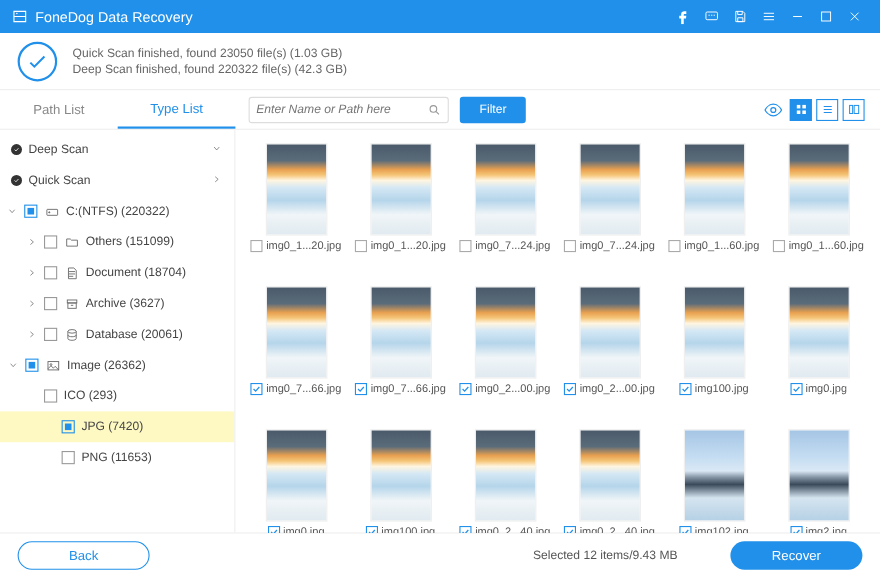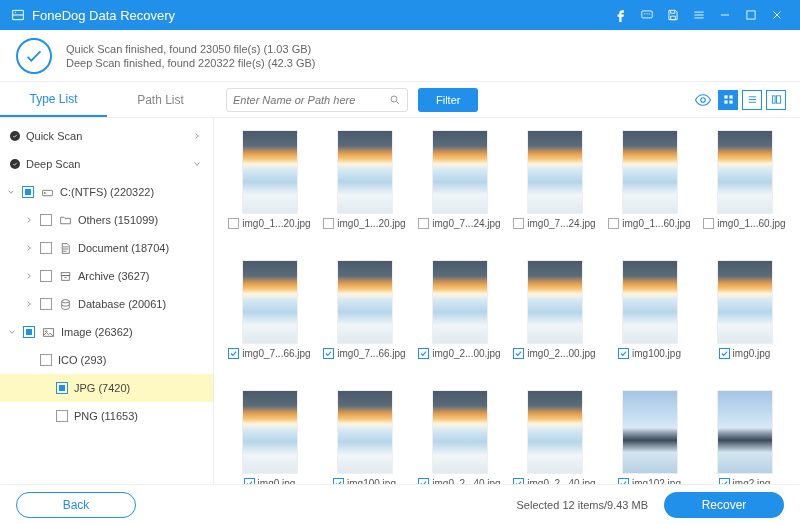--- a/index.html
+++ b/index.html
@@ -47,21 +47,21 @@
 .srow .rchev svg{width:8px;height:8px;stroke:#666;fill:none;stroke-width:2;}
 .grid{flex:1;padding:8px 10px;overflow-y:auto;display:grid;grid-template-columns:repeat(6,1fr);gap:16px 4px;grid-auto-rows:114px;}
 .thumb{display:flex;flex-direction:column;align-items:center;padding:4px 0;border-radius:2px;}
 .imgbox{width:56px;height:84px;background:linear-gradient(to bottom,#4a5a6a 0%,#5a6b7a 18%,#e8a050 28%,#f5c577 34%,#fff5e0 40%,#d5e8f5 48%,#b5d5ea 62%,#f0f5f8 78%,#e0eaf0 100%);border:1px solid #eee;}
 .imgbox.alt{background:linear-gradient(to bottom,#a5c5e5 0%,#c5ddf2 30%,#dae8f5 45%,#8595a5 52%,#3a4a5a 60%,#d5e5f0 75%,#b5d0e5 100%);}
 .caprow{display:flex;align-items:center;gap:3px;margin-top:4px;max-width:100%;padding:0 2px;}
 .caprow .tcb{width:11px;height:11px;border:1px solid #aaa;flex-shrink:0;display:flex;align-items:center;justify-content:center;}
 .caprow .tcb.checked{border-color:#2090ea;}
 .caprow .tcb.checked svg{width:9px;height:9px;stroke:#2090ea;fill:none;stroke-width:3;}
 .caprow .name{font-size:10px;color:#555;white-space:nowrap;overflow:hidden;text-overflow:ellipsis;max-width:72px;}
-.footer{height:40px;border-top:1px solid #eee;display:flex;align-items:center;padding:0 16px;}
+.footer{height:40px;border-top:1px solid #eee;display:flex;align-items:center;padding:0 16px;gap:32px;}
 .back{width:120px;height:26px;border:1px solid #2090ea;border-radius:13px;background:#fff;color:#2090ea;font-size:12px;cursor:pointer;}
 .status{margin-left:auto;margin-right:16px;font-size:11px;color:#555;}
 .recover{width:120px;height:26px;border:none;border-radius:13px;background:#2090ea;color:#fff;font-size:12px;cursor:pointer;}
 </style>
 </head>
 <body>
 
 <div class="titlebar">
   <div class="logo">
     <svg viewBox="0 0 24 24">
@@ -116,22 +116,22 @@
       </svg>
     </div>
   <div class="lines">
     <span>Quick Scan finished, found 23050 file(s) (1.03 GB)</span>
     <span>Deep Scan finished, found 220322 file(s) (42.3 GB)</span>
   </div>
 </div>
 
 <div class="toolbar">
   <div class="tabs">
+    <div class="tab">Path List</div>
     <div class="tab active">Type List</div>
-    <div class="tab">Path List</div>
   </div>
   <div class="search">
     <input placeholder="Enter Name or Path here" style="">
     <svg viewBox="0 0 24 24">
         <circle cx="10" cy="10" r="6"></circle>
         <path d="M15 15l5 5"></path>
       </svg>
   </div>
   <button class="filter">Filter</button>
   <div class="viewctrls">
@@ -164,34 +164,34 @@
 </div>
 
 <div class="body">
   <div class="sidebar">
     <div class="srow">
       <span class="dot">
           <svg viewBox="0 0 24 24">
             <path d="M5 12l5 5L19 7"></path>
           </svg>
         </span>
+      <span class="lbl">Deep Scan</span>
+      <span class="rchev"><svg viewBox="0 0 24 24">
+            <path d="M5 8l7 8 7-8"></path>
+          </svg></span>
+    </div>
+    <div class="srow">
+      <span class="dot">
+          <svg viewBox="0 0 24 24">
+            <path d="M5 12l5 5L19 7"></path>
+          </svg>
+        </span>
       <span class="lbl">Quick Scan</span>
       <span class="rchev"><svg viewBox="0 0 24 24">
             <path d="M8 5l8 7-8 7"></path>
-          </svg></span>
-    </div>
-    <div class="srow">
-      <span class="dot">
-          <svg viewBox="0 0 24 24">
-            <path d="M5 12l5 5L19 7"></path>
-          </svg>
-        </span>
-      <span class="lbl">Deep Scan</span>
-      <span class="rchev"><svg viewBox="0 0 24 24">
-            <path d="M5 8l7 8 7-8"></path>
           </svg></span>
     </div>
     <div class="srow" style="padding-left:6px">
       <span class="chev">
           <svg viewBox="0 0 24 24">
             <path d="M5 8l7 8 7-8"></path>
           </svg>
         </span>
       <span class="cb checked"></span>
       <span class="icn">

